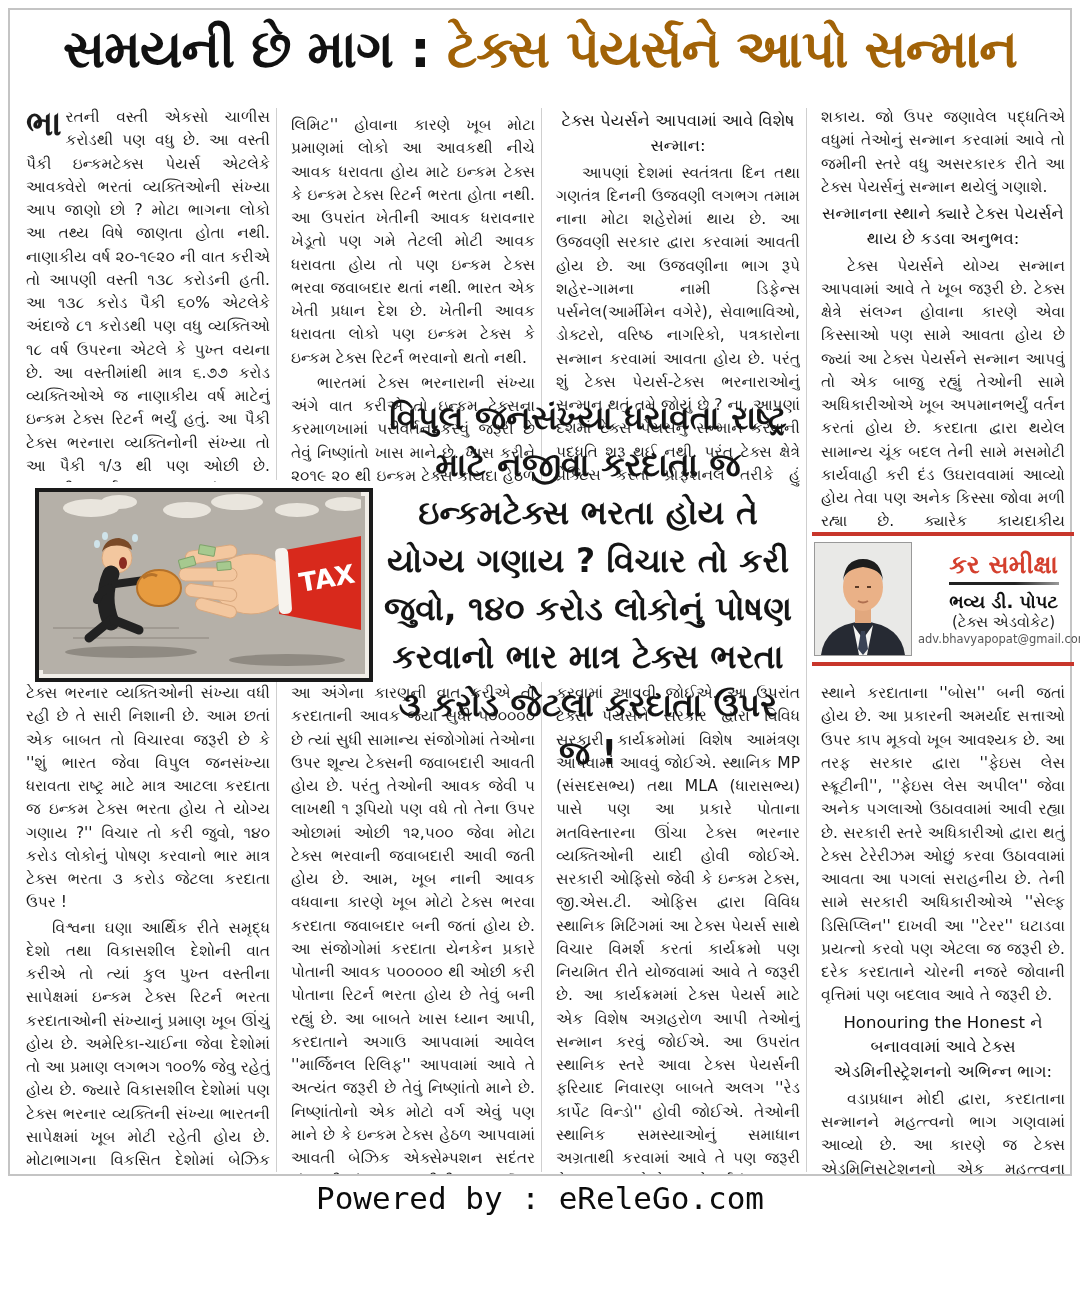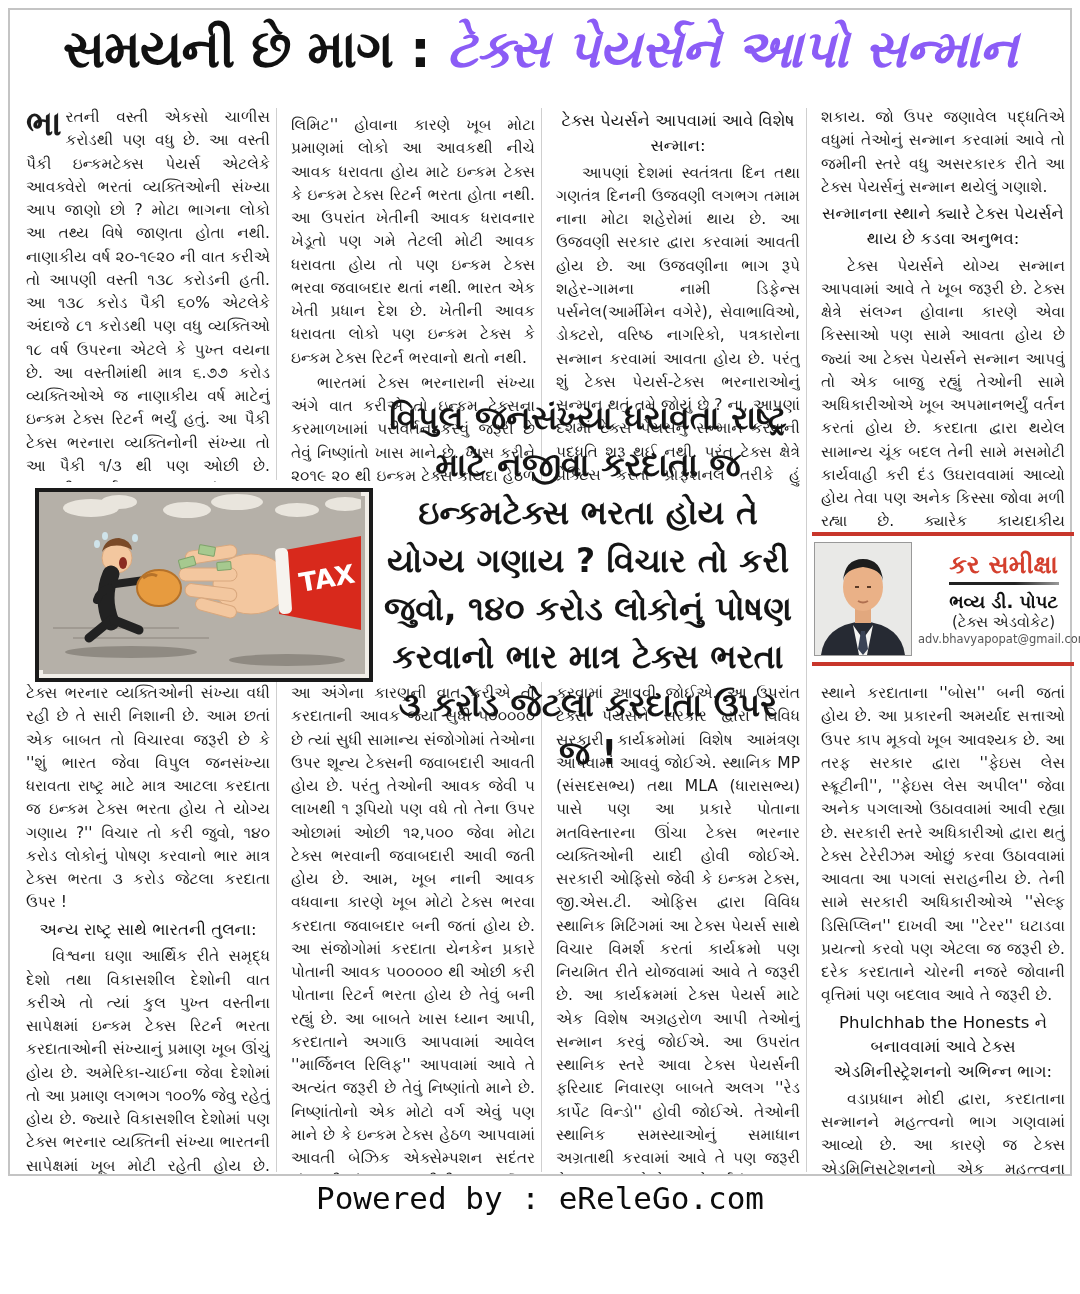--- a/index.html
+++ b/index.html
@@ -4,21 +4,21 @@
 <style>
   html,body{margin:0;padding:0;background:#ffffff;}
   .page{position:relative;width:1080px;height:1294px;background:#fff;
         font-family:"DejaVu Sans",sans-serif;color:#1c1c1c;overflow:hidden;}
   .paper{position:absolute;left:8px;top:8px;width:1060px;height:1164px;
          border:2px solid #c4c4c4;background:#fff;}
   
   .headline{position:absolute;left:0;top:6px;width:100%;text-align:center;
             font-size:52px;font-weight:bold;letter-spacing:-1px;line-height:1.3;white-space:nowrap;}
   .headline .hl-black{color:#111;}
-  .headline .hl-red{color:#8b5cf6;font-style:italic;}
+  .headline .hl-red{color:#a16207;}
   
   .col{position:absolute;width:244px;overflow:hidden;text-align:justify;
        font-size:15.5px;line-height:1.5;}
   .col p{margin:0 0 2px 0;text-indent:26px;}
   .col p.noindent{text-indent:0;}
   .col .subhead{font-weight:normal;text-align:center;font-size:16.5px;margin:3px 0;color:#111;}
   .dropcap{float:left;font-size:34px;font-weight:bold;line-height:0.9;padding:2px 4px 0 0;}
   .c1t{left:16px;top:96px;height:376px;}
   .c2t{left:281px;top:104px;height:376px;}
   .c3t{left:546px;top:96px;height:382px;}
@@ -171,36 +171,35 @@
         <div class="author-title">કર સમીક્ષા</div>
         <div class="author-divider"></div>
         <div class="author-name">ભવ્ય ડી. પોપટ</div>
         <div class="author-role">(ટેક્સ એડવોકેટ)</div>
         <div class="author-email">adv.bhavyapopat@gmail.com</div>
       </div>
     </div>
 
     <div class="col c1b">
       <p class="noindent">ટેક્સ ભરનાર વ્યક્તિઓની સંખ્યા વધી રહી છે તે સારી નિશાની છે. આમ છતાં એક બાબત તો વિચારવા જરૂરી છે કે ''શું ભારત જેવા વિપુલ જનસંખ્યા ધરાવતા રાષ્ટ્ર માટે માત્ર આટલા કરદાતા જ ઇન્કમ ટેક્સ ભરતા હોય તે યોગ્ય ગણાય ?'' વિચાર તો કરી જુવો, ૧૪૦ કરોડ લોકોનું પોષણ કરવાનો ભાર માત્ર ટેક્સ ભરતા ૩ કરોડ જેટલા કરદાતા ઉપર !</p>
-      <div class="subhead">અન્ય રાષ્ટ્ર સાથે ભારતની તુલના:</div>
       <p>વિશ્વના ઘણા આર્થિક રીતે સમૃદ્ધ દેશો તથા વિકાસશીલ દેશોની વાત કરીએ તો ત્યાં કુલ પુખ્ત વસ્તીના સાપેક્ષમાં ઇન્કમ ટેક્સ રિટર્ન ભરતા કરદાતાઓની સંખ્યાનું પ્રમાણ ખૂબ ઊંચું હોય છે. અમેરિકા-ચાઈના જેવા દેશોમાં તો આ પ્રમાણ લગભગ ૧૦૦% જેવુ રહેતું હોય છે. જ્યારે વિકાસશીલ દેશોમાં પણ ટેક્સ ભરનાર વ્યક્તિની સંખ્યા ભારતની સાપેક્ષમાં ખૂબ મોટી રહેતી હોય છે. મોટાભાગના વિકસિત દેશોમાં બેઝિક એક્સેમ્પશન લિમિટ ''શૂન્ય'' રહેતી હોય છે. બીજા શબ્દોમાં કહીએ તો અમેરિકા, ચાઈના જેવા દેશોમાં આવક મેળવતા તમામ વ્યક્તિઓએ કોઈપણ છૂટ વગર ઇન્કમ ટેક્સ ભરવાનો થતો હોય છે. જ્યારે ભારતમાં ''બેઝિક એક્સેમ્પશન</p>
     </div>
 
     <div class="col c2b">
       <p class="noindent">આ અંગેના કારણની વાત કરીએ તો કરદાતાની આવક જ્યાં સુધી ૫૦૦૦૦૦ છે ત્યાં સુધી સામાન્ય સંજોગોમાં તેઓના ઉપર શૂન્ય ટેક્સની જવાબદારી આવતી હોય છે. પરંતુ તેઓની આવક જેવી ૫ લાખથી ૧ રૂપિયો પણ વધે તો તેના ઉપર ઓછામાં ઓછી ૧૨,૫૦૦ જેવા મોટા ટેક્સ ભરવાની જવાબદારી આવી જતી હોય છે. આમ, ખૂબ નાની આવક વધવાના કારણે ખૂબ મોટો ટેક્સ ભરવા કરદાતા જવાબદાર બની જતાં હોય છે. આ સંજોગોમાં કરદાતા યેનકેન પ્રકારે પોતાની આવક ૫૦૦૦૦૦ થી ઓછી કરી પોતાના રિટર્ન ભરતા હોય છે તેવું બની રહ્યું છે. આ બાબતે ખાસ ધ્યાન આપી, કરદાતાને અગાઉ આપવામાં આવેલ ''માર્જિનલ રિલિફ'' આપવામાં આવે તે અત્યંત જરૂરી છે તેવું નિષ્ણાંતો માને છે. નિષ્ણાંતોનો એક મોટો વર્ગ એવું પણ માને છે કે ઇન્કમ ટેક્સ હેઠળ આપવામાં આવતી બેઝિક એક્સેમ્પશન સદંતર બંધ કરી પાંચ લાખ સુધીની આવક ઉપર ૨.૫% જેવો ન્યૂનતમ ટેક્સ લાદી, ત્યારબાદની આવક ઉપર ૫% જેવા ઓછા દરે ટેક્સ લગાડવામાં આવે તો દેશમાં ટેક્સ રિટર્ન ભરનાર તથા ટેક્સ ભરનાર કરદાતાઓની સંખ્યામાં મોટો વધારો થઈ શકે છે. આમ કરવાથી કરદાતાઓનું વ્યક્તિગત કર ભારણ ઘટી શકે છે અને એકંદર ટેક્સ ક્લેક્શન વધી શકે છે.</p>
     </div>
 
     <div class="col c3b">
       <p class="noindent">કરવામાં આવવી જોઈએ. આ ઉપરાંત ટેક્સ પેયર્સને સરકાર દ્વારા વિવિધ સરકારી કાર્યક્રમોમાં વિશેષ આમંત્રણ આપવામાં આવવું જોઈએ. સ્થાનિક MP (સંસદસભ્ય) તથા MLA (ધારાસભ્ય) પાસે પણ આ પ્રકારે પોતાના મતવિસ્તારના ઊંચા ટેક્સ ભરનાર વ્યક્તિઓની યાદી હોવી જોઈએ. સરકારી ઓફિસો જેવી કે ઇન્કમ ટેક્સ, જી.એસ.ટી. ઓફિસ દ્વારા વિવિધ સ્થાનિક મિટિંગમાં આ ટેક્સ પેયર્સ સાથે વિચાર વિમર્શ કરતાં કાર્યક્રમો પણ નિયમિત રીતે યોજવામાં આવે તે જરૂરી છે. આ કાર્યક્રમમાં ટેક્સ પેયર્સ માટે એક વિશેષ અગ્રહરોળ આપી તેઓનું સન્માન કરવું જોઈએ. આ ઉપરાંત સ્થાનિક સ્તરે આવા ટેક્સ પેયર્સની ફરિયાદ નિવારણ બાબતે અલગ ''રેડ કાર્પેટ વિન્ડો'' હોવી જોઈએ. તેઓની સ્થાનિક સમસ્યાઓનું સમાધાન અગ્રતાથી કરવામાં આવે તે પણ જરૂરી છે. આ પ્રમાણે ટેક્સ પેયર્સનું સન્માન કરવામાં આવશે તો તેઓને વ્યક્તિગત રીતે તો ગૌરવપદ બાબત લાગશે જ પરંતુ આ સાથે જ અન્ય લોકોને પણ પોતાનો ટેક્સ પ્રમાણિકપણે ભરવાની પ્રેરણા મળશે.</p>
 
     </div>
 
     <div class="col c4b">
       <p class="noindent">સ્થાને કરદાતાના ''બોસ'' બની જતાં હોય છે. આ પ્રકારની અમર્યાદ સત્તાઓ ઉપર કાપ મૂકવો ખૂબ આવશ્યક છે. આ તરફ સરકાર દ્વારા ''ફેઇસ લેસ સ્ક્રૂટીની'', ''ફેઇસ લેસ અપીલ'' જેવા અનેક પગલાઓ ઉઠાવવામાં આવી રહ્યા છે. સરકારી સ્તરે અધિકારીઓ દ્વારા થતું ટેક્સ ટેરેરીઝમ ઓછું કરવા ઉઠાવવામાં આવતા આ પગલાં સરાહનીય છે. તેની સામે સરકારી અધિકારીઓએ ''સેલ્ફ ડિસિપ્લિન'' દાખવી આ ''ટેરર'' ઘટાડવા પ્રયત્નો કરવો પણ એટલા જ જરૂરી છે. દરેક કરદાતાને ચોરની નજરે જોવાની વૃત્તિમાં પણ બદલાવ આવે તે જરૂરી છે.</p>
-      <div class="subhead">Phulchhab the Honests ને બનાવવામાં આવે ટેક્સ એડમિનીસ્ટ્રેશનનો અભિન્ન ભાગ:</div>
+      <div class="subhead">Honouring the Honest ને બનાવવામાં આવે ટેક્સ એડમિનીસ્ટ્રેશનનો અભિન્ન ભાગ:</div>
       <p>વડાપ્રધાન મોદી દ્વારા, કરદાતાના સન્માનને મહત્ત્વનો ભાગ ગણવામાં આવ્યો છે. આ કારણે જ ટેક્સ એડમિનિસટ્રેશનનો એક મહત્ત્વના ભાગ તરીકે Honouring the Honest ના મુદ્દાને ખૂબ મહત્ત્વ આપવામાં આવ્યું છે. દેશના અર્થતંત્રમાં ફાળો આપતા હરકોઈ કરદાતાનું સન્માન જાળવવામાં આવે તે જરૂરી છે. Honouring the Honest એ માત્ર સૂત્ર તરીકે નહીં પરંતુ વાસ્તવિક સ્તરે અમલમાં મૂક્વામાં આવશે ત્યારે આપણાં દેશના લોકોને ટેક્સ ભરવા પ્રેરણા મળશે અને ટેક્સ ભરનાર વ્યક્તિ પોતે ટેક્સ ભરનાર તરીકે ગર્વ પણ અનુભવશે.</p>
     </div>
 
   </div>
 
   <div class="footer">
     <div>Powered by : eReleGo.com</div>
   </div>
 </div>
 

